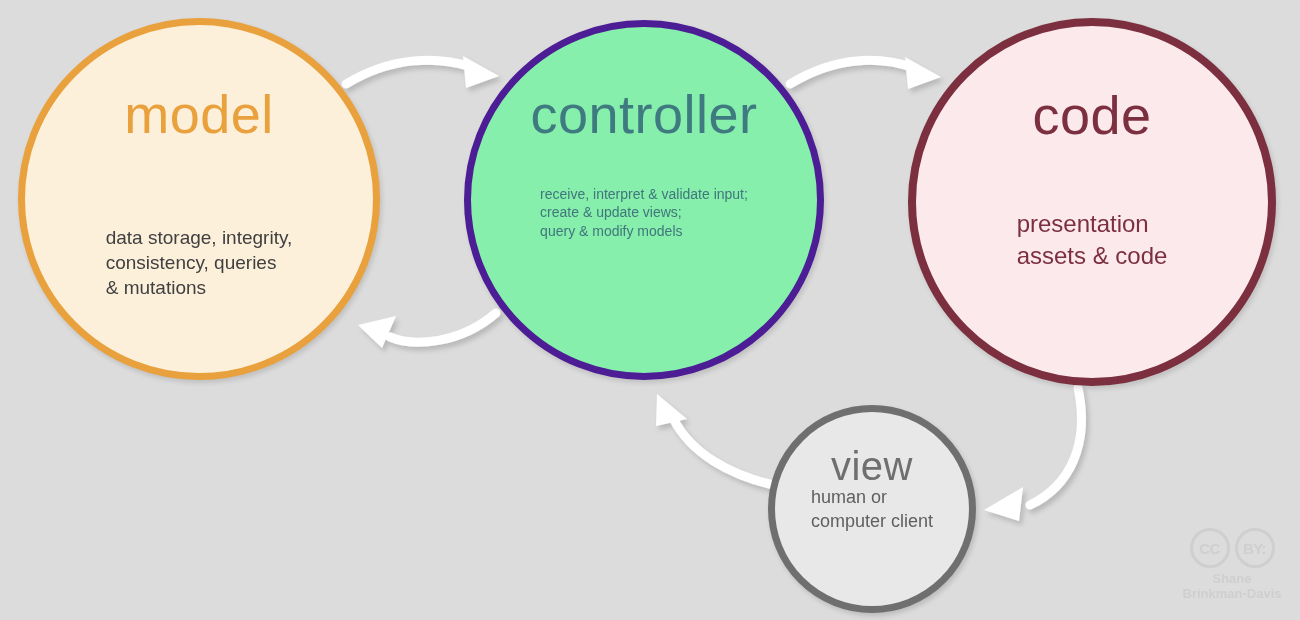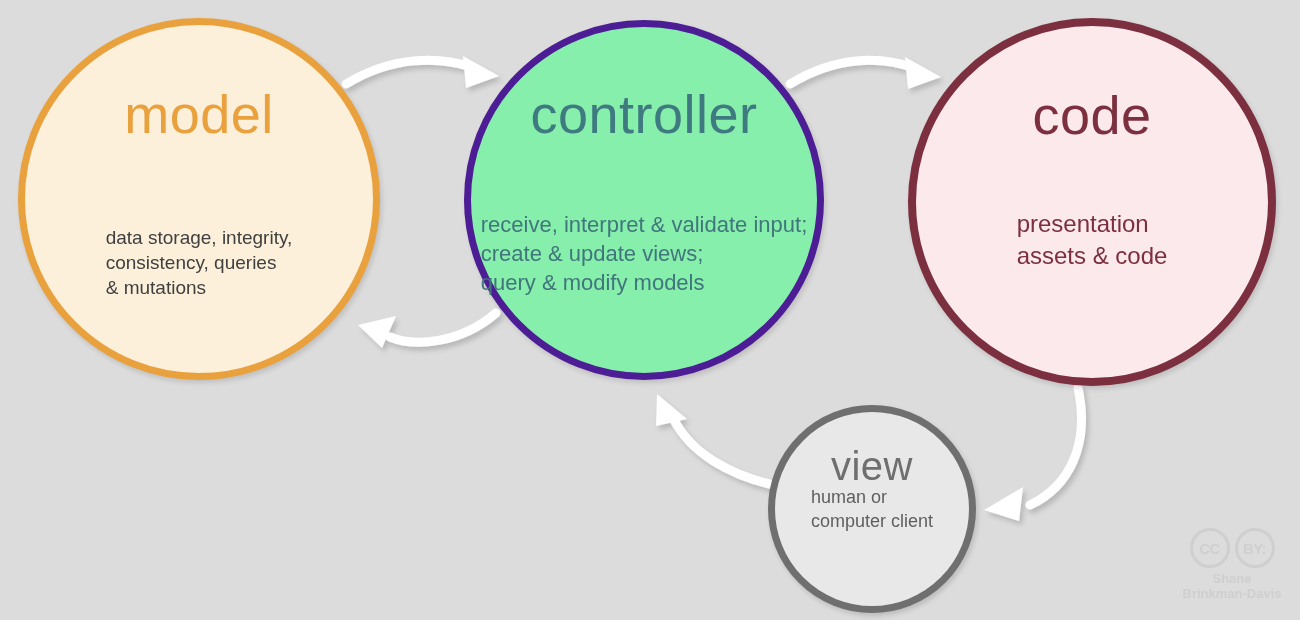--- a/index.html
+++ b/index.html
@@ -73,22 +73,22 @@
     background: #86efac;
     border: 7px solid #4c1d95;
     box-shadow: 2px 3px 5px rgba(0,0,0,0.13);
   }
   #node-controller .node-title {
     margin-top: 60px;
     font-size: 54px;
     color: #3f7a80;
   }
   #node-controller .node-desc {
-    margin-top: 69px;
-    font-size: 22px;
+    margin-top: 44px;
+    font-size: 14px;
     color: #41767c;
   }
 
   
   #node-view {
     left: 908px;
     top: 18px;
     width: 368px;
     height: 368px;
     background: #fbe9ec;

